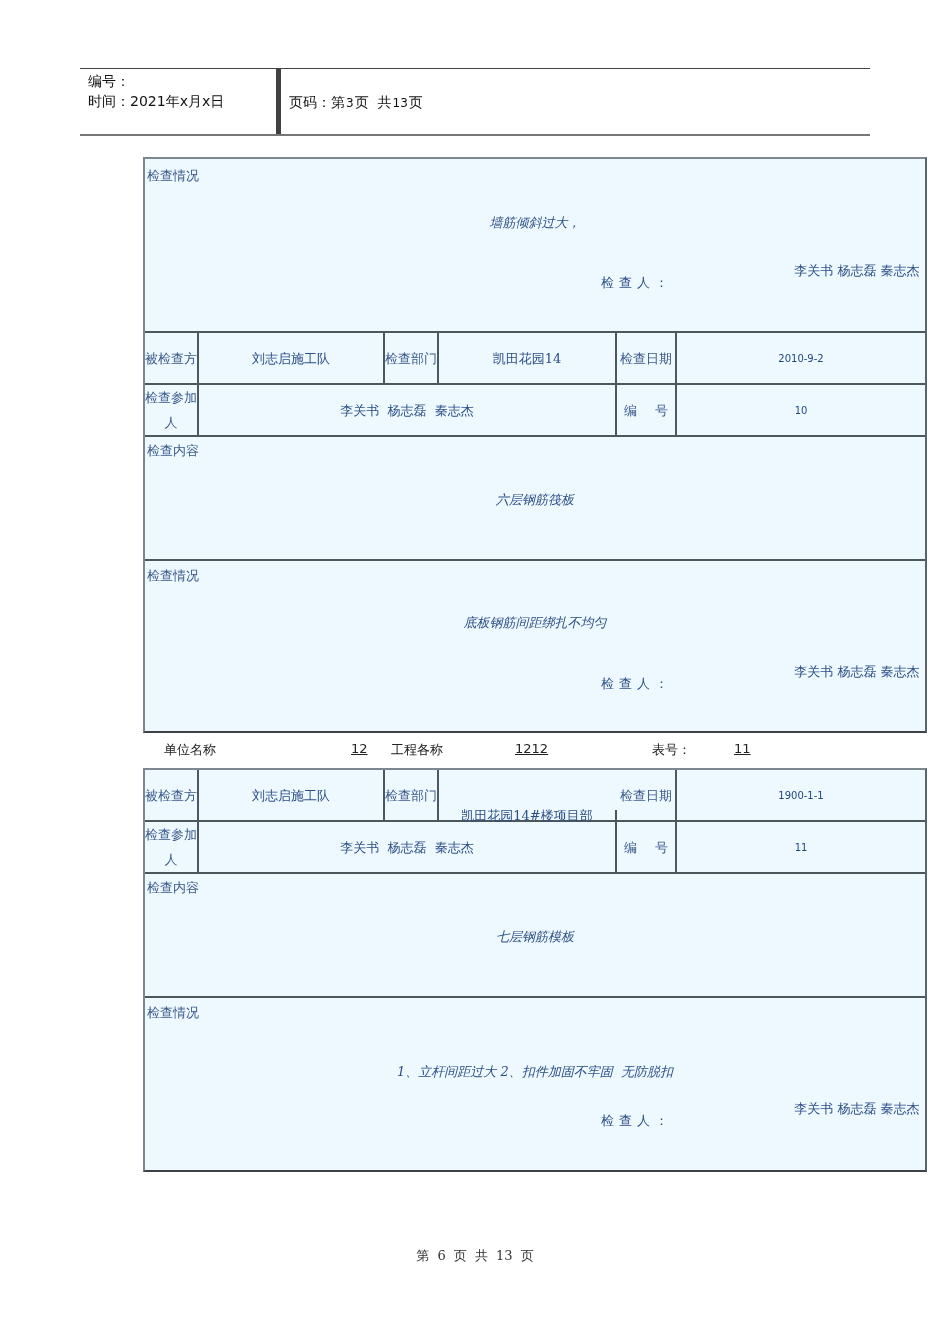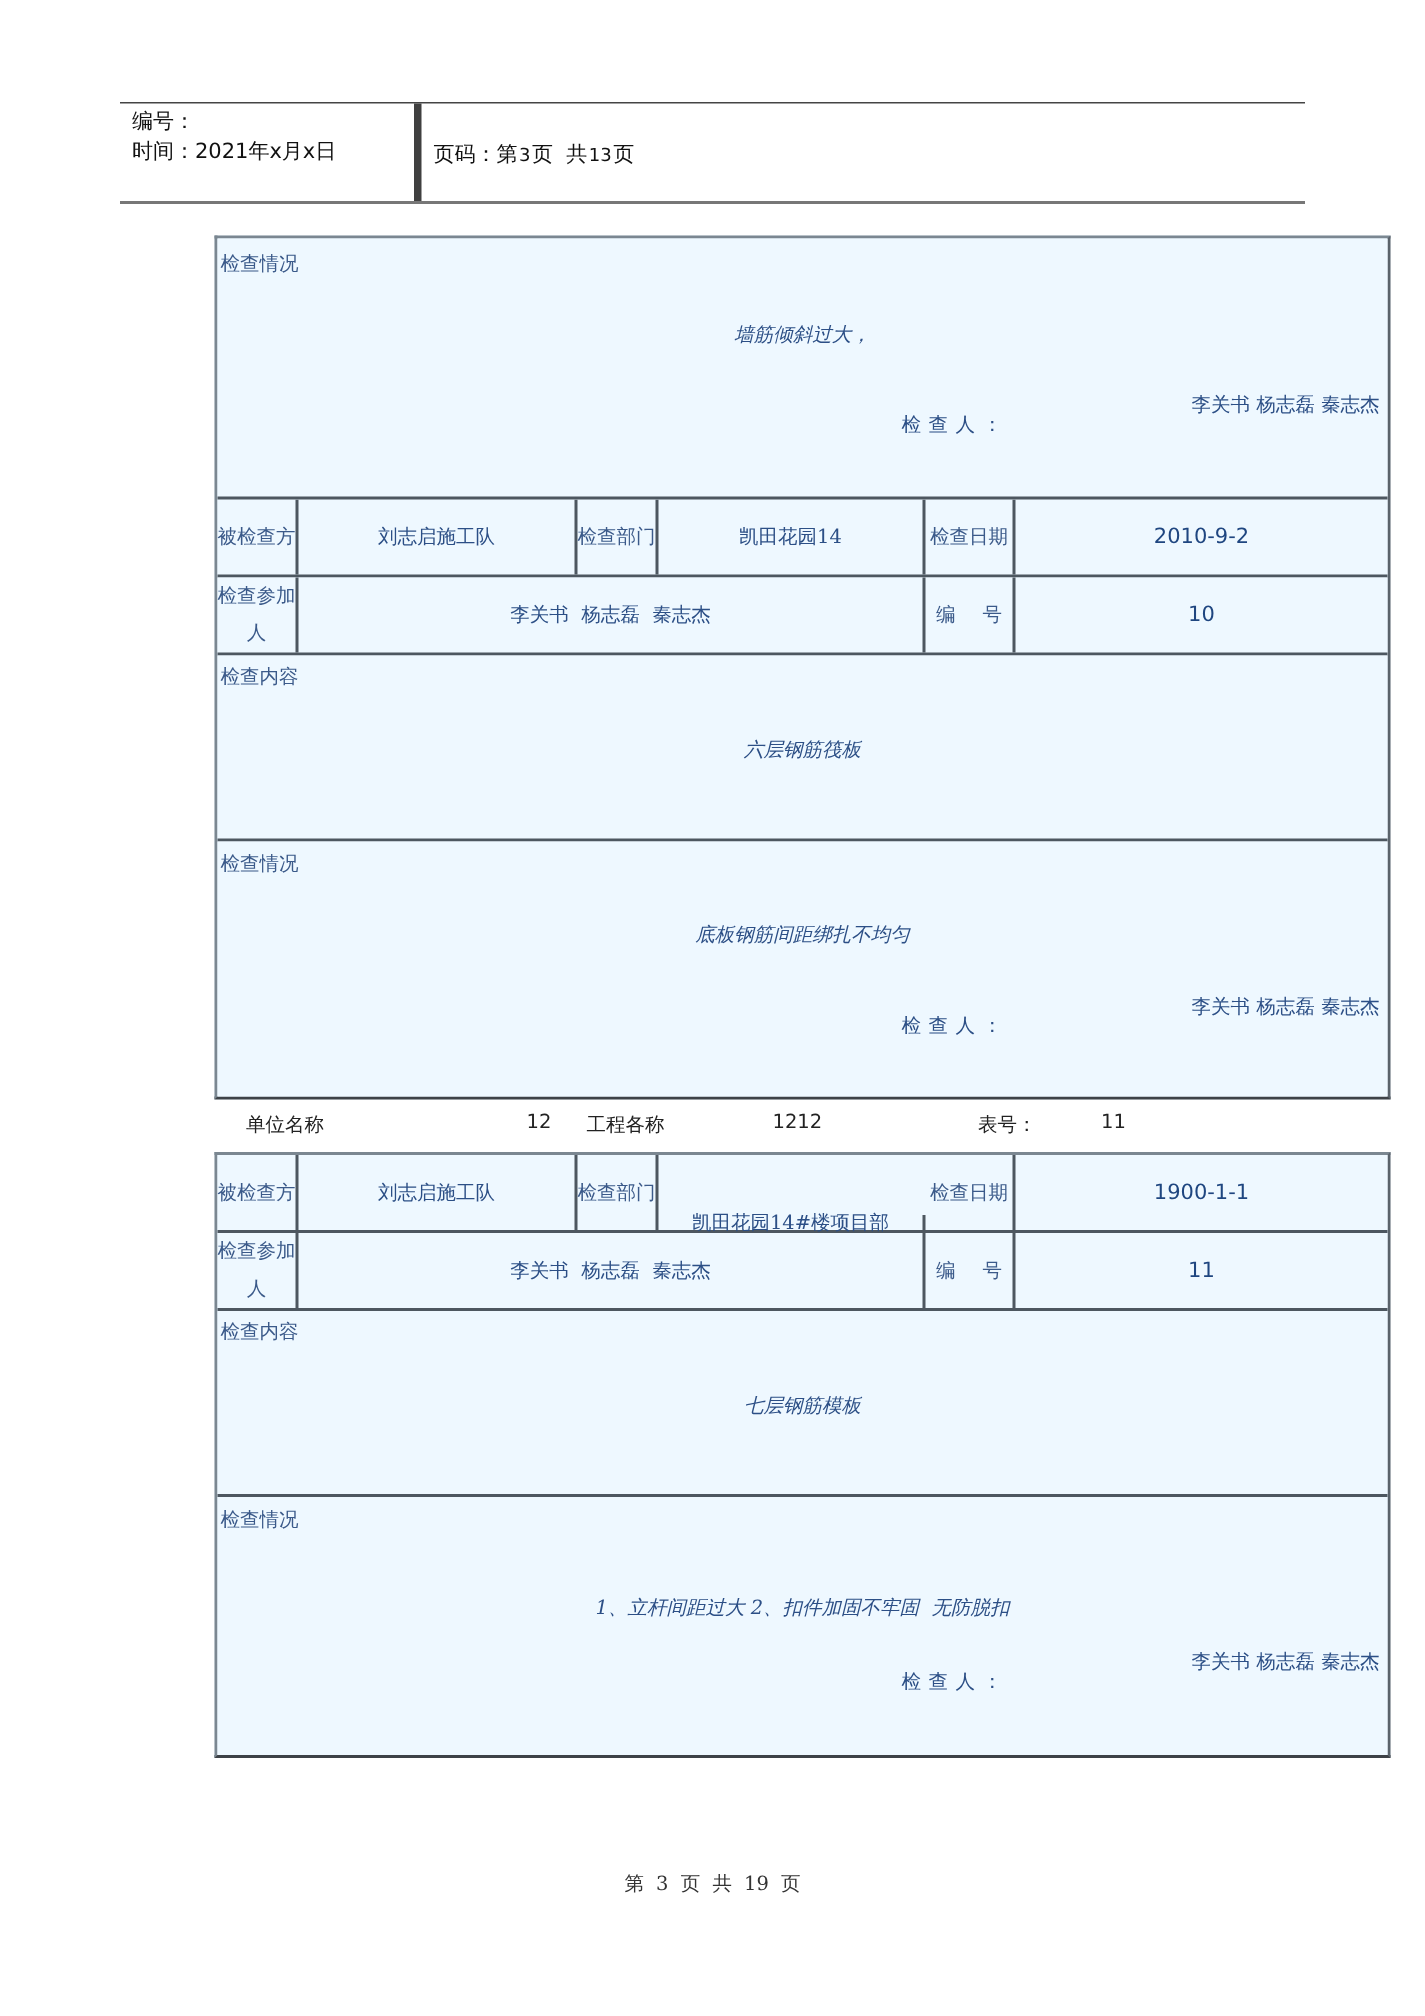--- a/index.html
+++ b/index.html
@@ -58,31 +58,31 @@
     }
     .grid-row {
       display: flex; border-bottom: 2px solid #4d5760; background: #eef8ff;
     }
     .cell {
       border-right: 2px solid #4d5760; display: flex; align-items: center; justify-content: center;
       text-align: center; font-size: 13px; color: #2c4f86; font-family: "DejaVu Serif", serif;
       line-height: 25px;
     }
     .cell:last-child { border-right: none; }
-    .cell.num { font-family: "DejaVu Sans", sans-serif; font-size: 14px; color: #1f4680; }
+    .cell.num { font-family: "DejaVu Sans", sans-serif; font-size: 10px; color: #1f4680; }
     .cell.lbl { color: #3b5a8a; }
     .biannhao { display: flex; justify-content: space-between; width: 48px; padding: 0 2px; }
 
     .meta-row {
       position: absolute; top: 741px; left: 143px; width: 664px; height: 20px;
       font-size: 13px; color: #222;
     }
     .meta-row span { position: absolute; top: 0; }
     .meta-row .ser { font-family: "DejaVu Serif", serif; text-align: center; }
-    .meta-row .sans { font-family: "DejaVu Sans", sans-serif; }
+    .meta-row .sans { font-family: "DejaVu Sans", sans-serif; text-decoration: underline; }
 
     .footer {
       position: absolute; top: 1247px; left: 0; width: 950px; text-align: center;
       font-size: 13px; color: #333; font-family: "DejaVu Serif", serif; word-spacing: 4px;
     }
   </style>
 </head>
 <body>
 
 <div class="page-header">
@@ -171,13 +171,13 @@
     <div class="sec-content" style="top:54px;">七层钢筋模板</div>
   </div>
   <div class="section" style="height:172px;">
     <div class="sec-label" style="top:6px;">检查情况</div>
     <div class="sec-content" style="top:65px;white-space:pre;">1、立杆间距过大 2、扣件加固不牢固  无防脱扣</div>
     <div class="inspector-label" style="left:456px;top:114px;">检查人：</div>
     <div class="inspector-names" style="top:98px;">李关书 杨志磊 秦志杰</div>
   </div>
 </div>
 
-<div class="footer">第 3 页 共 19 页</div>
+<div class="footer">第 6 页 共 13 页</div>
 
 </body></html>

